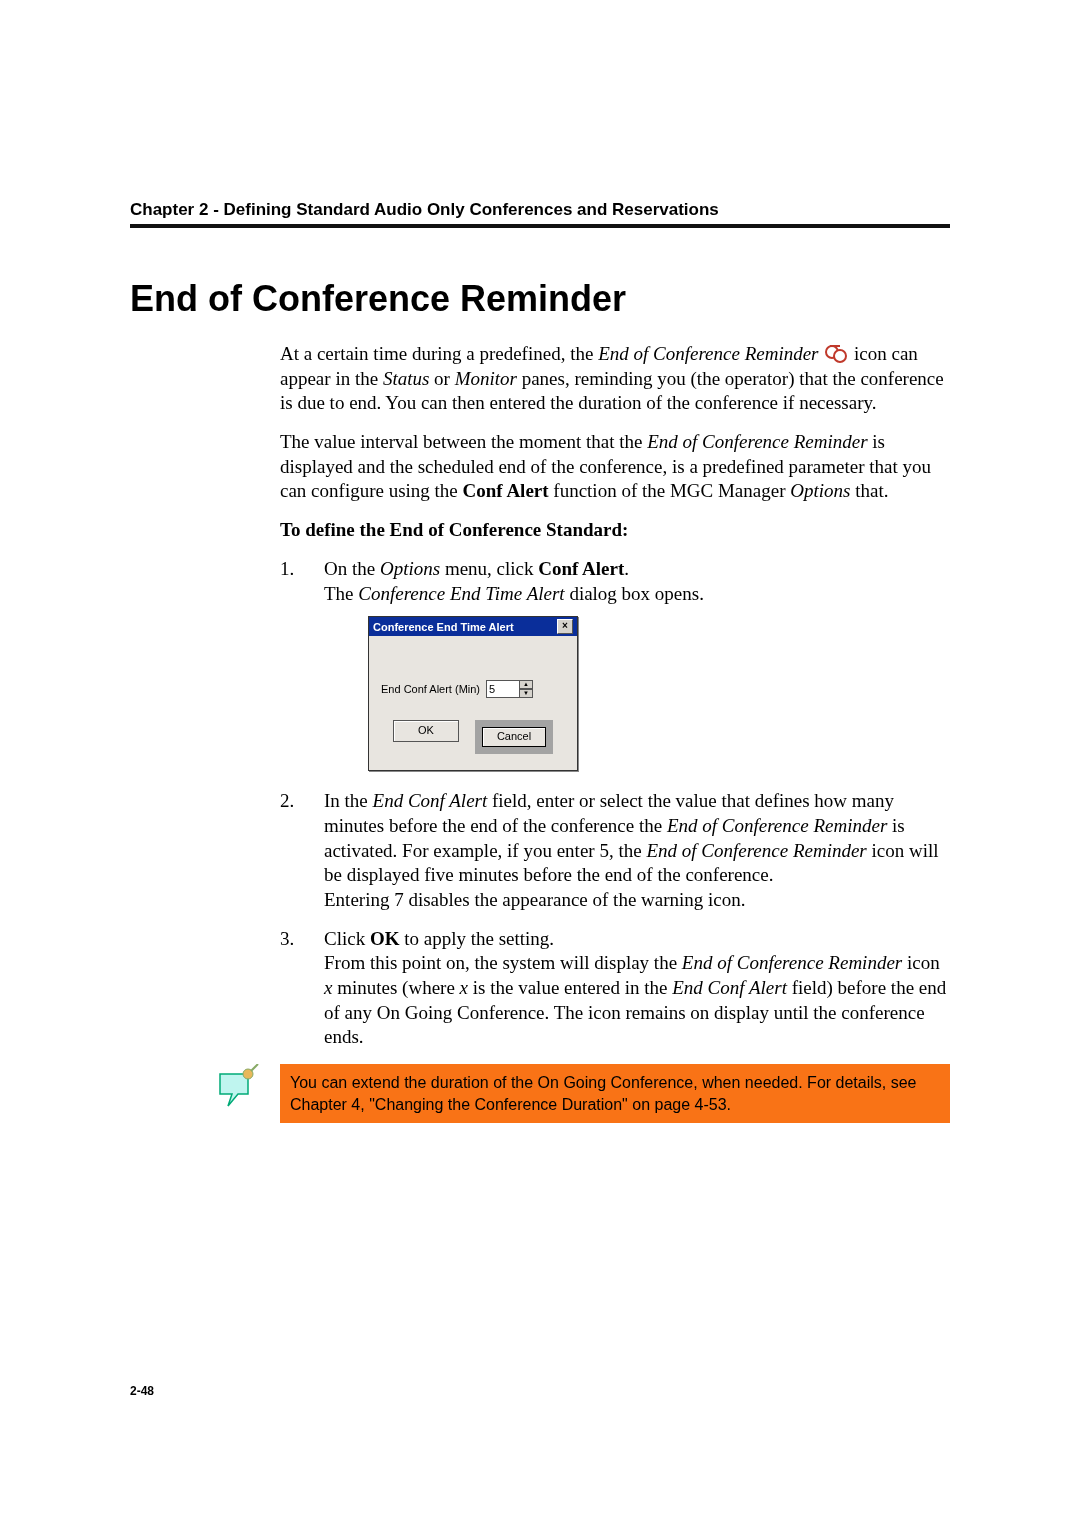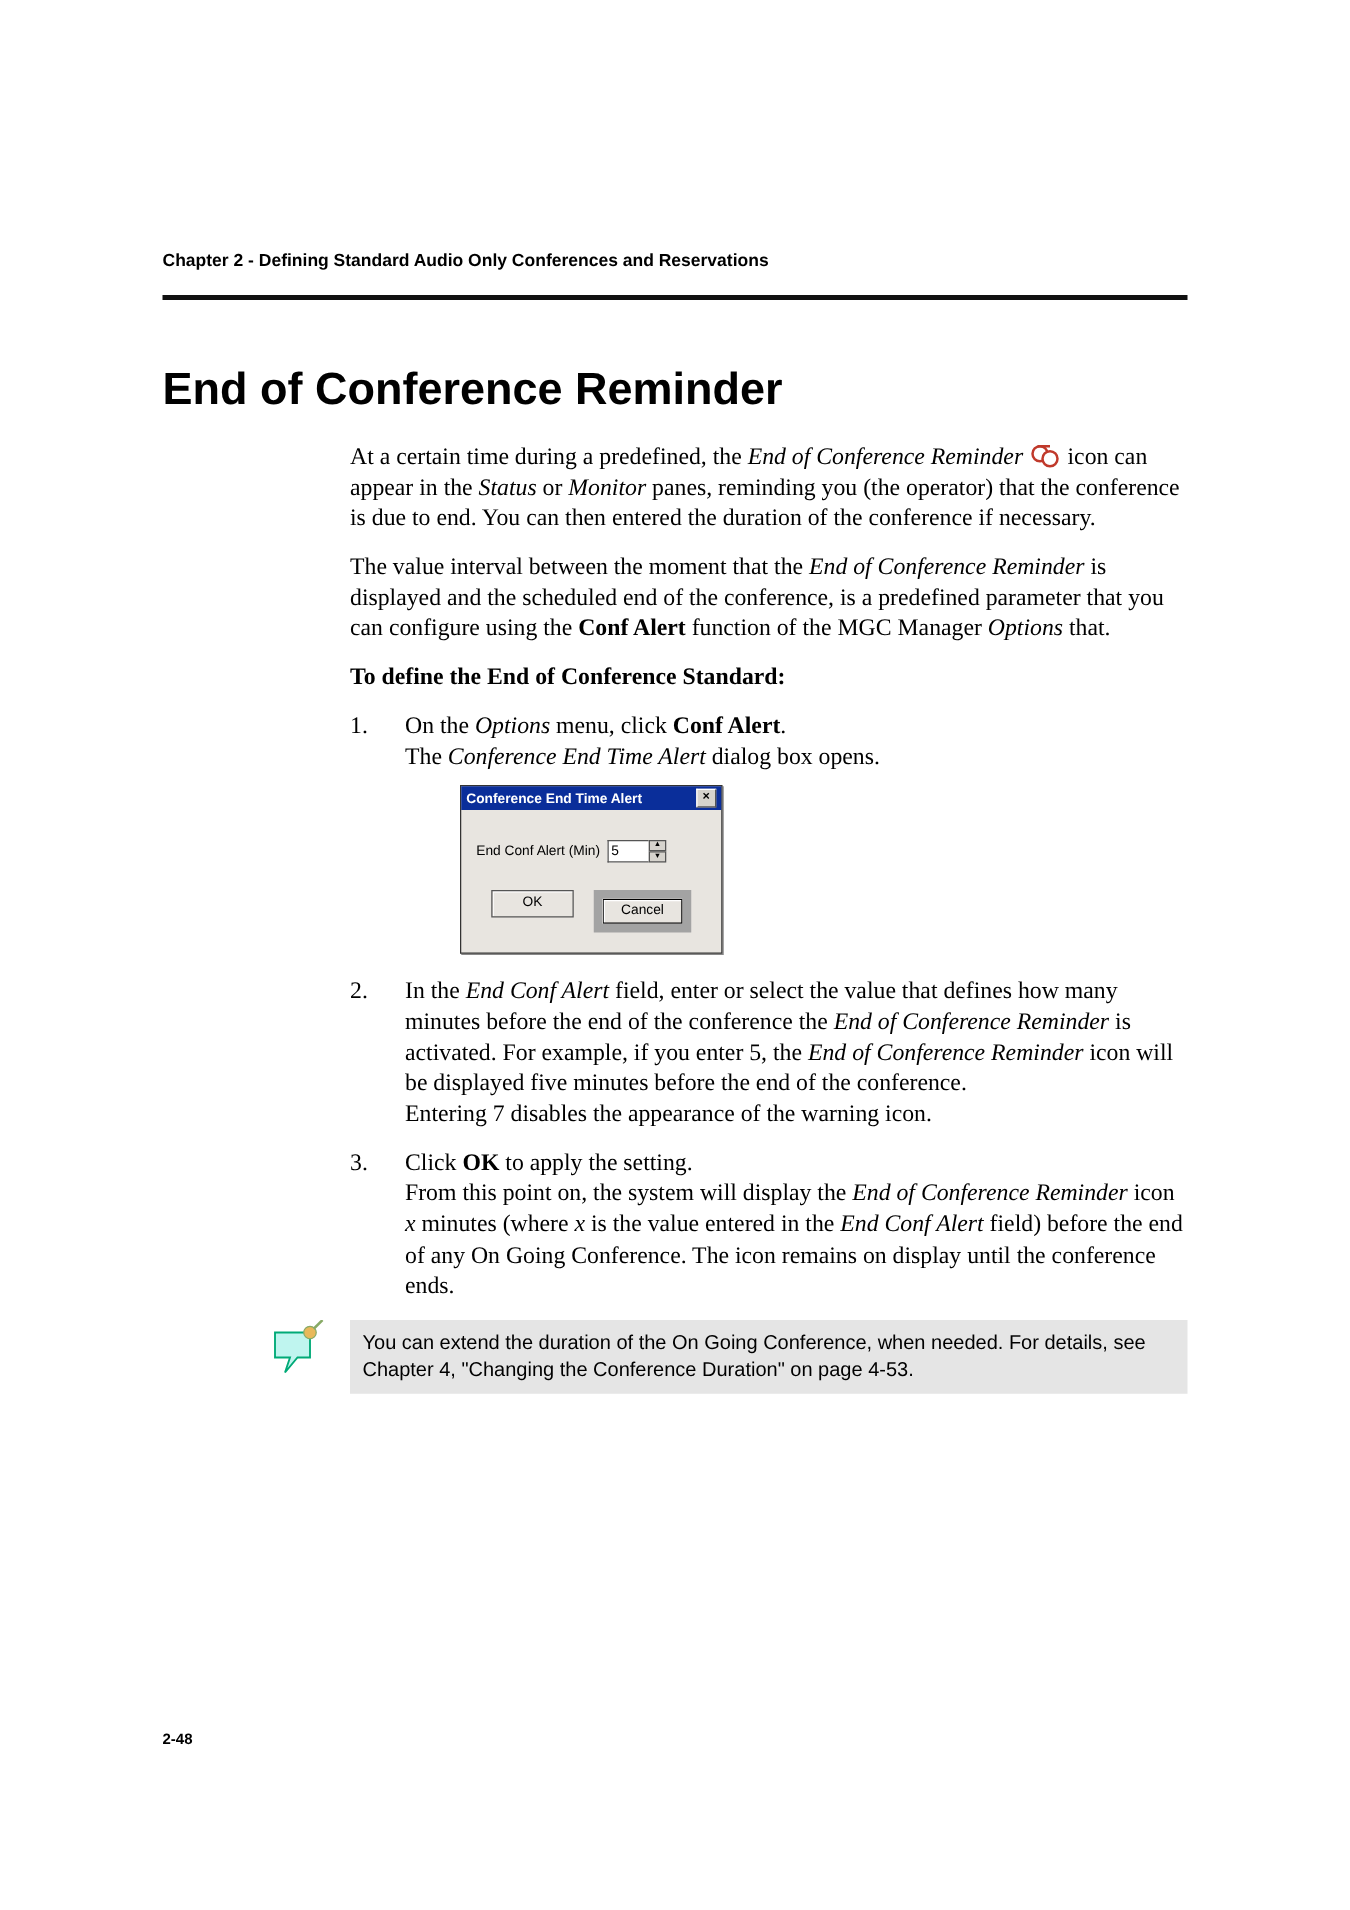--- a/index.html
+++ b/index.html
@@ -12,22 +12,22 @@
   .page {
     width: 1080px;
     height: 1528px;
     position: relative;
     box-sizing: border-box;
     padding: 200px 130px 0 130px;
   }
   .chapter-header {
     font-family: Arial, Helvetica, sans-serif;
     font-weight: bold;
-    font-size: 14px;
-    padding-bottom: 20px;
+    font-size: 17px;
+    padding-bottom: 4px;
   }
   .hr {
     height: 4px;
     background: #111;
     margin: 0 0 50px 0;
   }
   h1.title {
     font-family: Arial, Helvetica, sans-serif;
     font-weight: bold;
     font-size: 36px;
@@ -112,20 +112,21 @@
     border-right-color:#555; border-bottom-color:#555;
     text-align: center;
     line-height: 11px;
     font-size: 10px;
     color:#000;
     font-weight: bold;
     font-family: Arial, sans-serif;
   }
   .dialog .body {
     padding: 24px 12px 16px 12px;
+    margin-top: 20px;
   }
   .dialog .row {
     display: flex;
     align-items: center;
     gap: 6px;
     margin-bottom: 22px;
   }
   .dialog .field-label {
     font-size: 11px;
     white-space: nowrap;
@@ -182,21 +183,21 @@
     margin-left: -66px;
   }
   .note-icon {
     width: 48px; height: 48px;
     flex-shrink: 0;
     position: relative;
   }
   .note-icon svg { width:48px;height:48px; }
   .note-text {
     flex:1;
-    background: #e5e5e5;
+    background: #f97316;
     font-family: Arial, Helvetica, sans-serif;
     font-size: 16px;
     line-height: 1.35;
     padding: 8px 10px;
   }
 
   .page-num {
     position: absolute;
     bottom: 130px;
     left: 130px;

